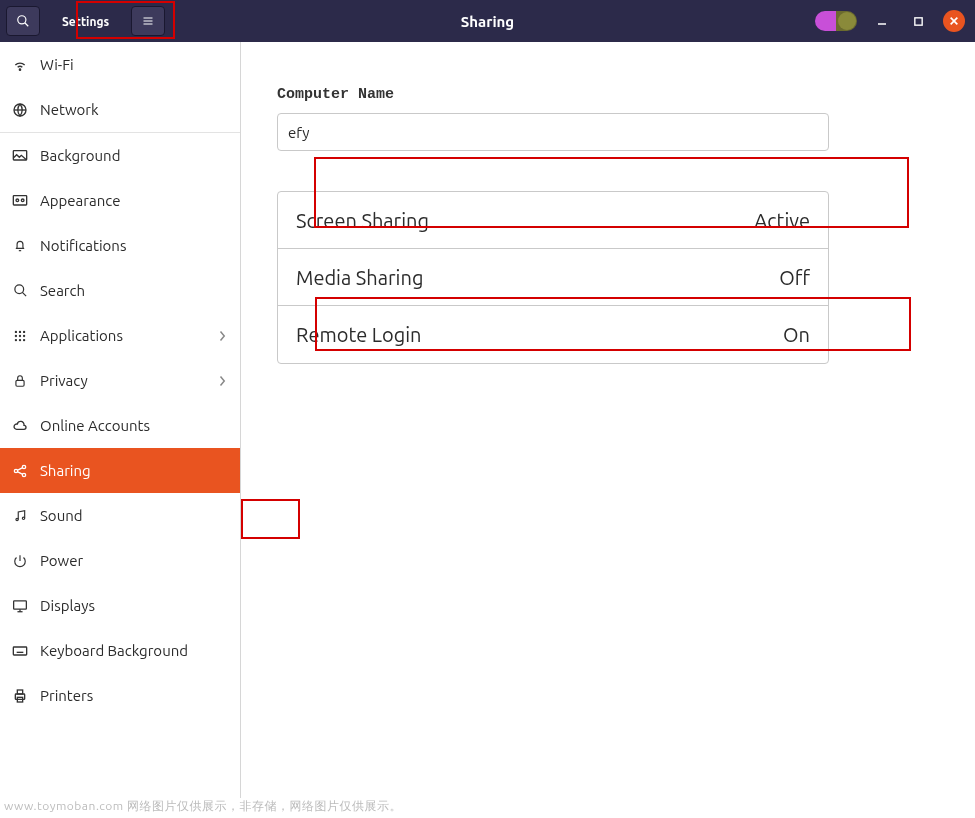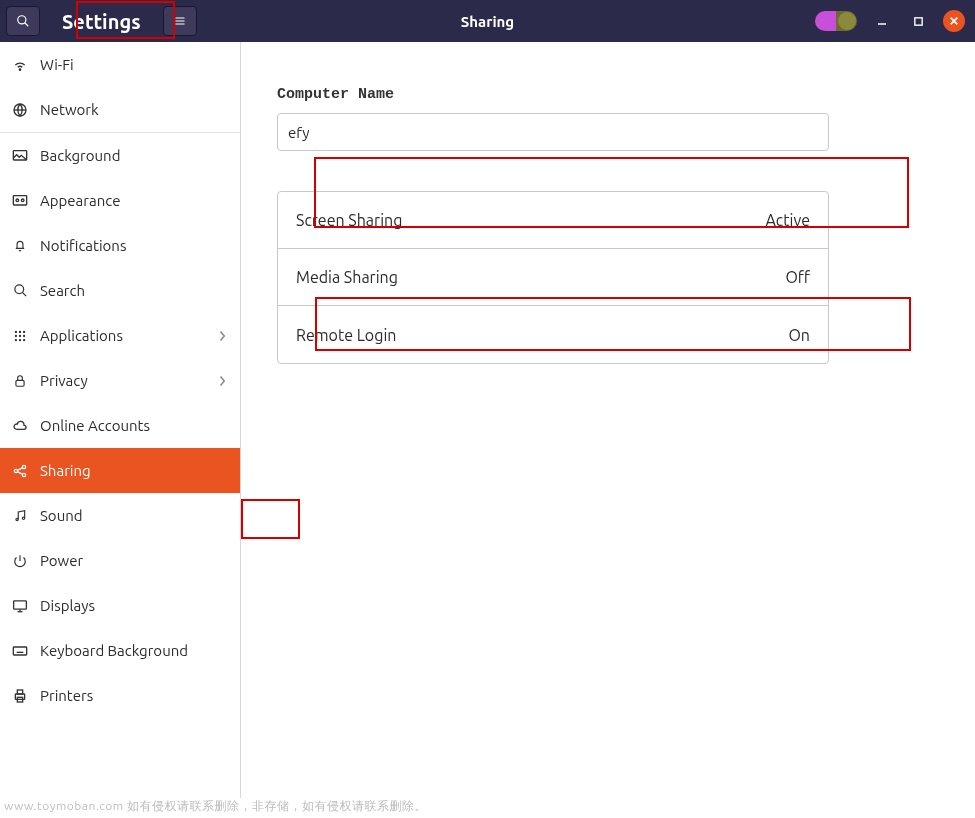--- a/index.html
+++ b/index.html
@@ -2,21 +2,21 @@
 <html><head>
 <meta charset="utf-8">
 <style>
   * { box-sizing: border-box; margin: 0; padding: 0; font-family: Ubuntu, "Segoe UI", sans-serif; }
   body { width: 975px; height: 818px; background: #fff; overflow: hidden; position: relative; }
 
   .titlebar { height: 42px; background: #2c2a4a; display: flex; align-items: center; position: relative; }
   .tb-left { display: flex; align-items: center; height: 100%; }
   .tb-btn { width: 34px; height: 30px; background: #3d3a5c; border: 1px solid #1a1830; border-radius: 4px; margin: 0 4px; display: flex; align-items: center; justify-content: center; color: #fff; }
   .tb-btn.search { margin-left: 6px; }
-  .tb-title-left { color: #fff; font-weight: 700; font-size: 20px; padding: 10px 18px; height: 100%; display: flex; align-items: center; }
+  .tb-title-left { color: #fff; font-weight: 700; font-size: 12px; padding: 10px 18px; height: 100%; display: flex; align-items: center; }
   .tb-center { position: absolute; left: 50%; transform: translateX(-50%); color: #fff; font-weight: 700; font-size: 15px; }
   .tb-right { margin-left: auto; display: flex; align-items: center; gap: 14px; padding-right: 10px; }
   .toggle { width: 42px; height: 20px; border-radius: 10px; background: linear-gradient(90deg,#c84fd8 50%,#6b6b2e 50%); position: relative; }
   .toggle::after { content:""; position:absolute; width:18px; height:18px; border-radius:50%; background:#8a8a3a; top:1px; right:1px; }
   .win-btn { width: 22px; height: 22px; display:flex; align-items:center; justify-content:center; color:#fff; font-size:13px; }
   .win-close { background:#e95420; border-radius:50%; }
 
   .annot-red { position:absolute; border:2px solid #d40000; pointer-events:none; }
   .annot1 { top:1px; left:76px; width:99px; height:38px; }
   .annot2 { top:157px; left:314px; width:595px; height:71px; }
@@ -29,21 +29,21 @@
   .side-item .icon { width:24px; display:flex; justify-content:center; margin-right:8px; color:#333; }
   .side-item.active { background:#e95420; color:#fff; }
   .side-item.active .icon { color:#fff; }
   .side-item .chev { position:absolute; right:14px; color:#888; }
   .side-sep { height:1px; background:#e3e3e3; }
 
   .content { flex:1; padding:44px 36px 0 36px; }
   .field-label { font-weight:700; color:#333; font-size:15px; margin-bottom:10px;font-family:Liberation Mono, monospace; }
   .text-input { width:552px; height:38px; border:1px solid #c9c9c9; border-radius:4px; padding:12px 10px; font-size:15px; color:#2b2b2b; background:#fff; }
   .options { width:552px; border:1px solid #c9c9c9; border-radius:4px; margin-top:40px; }
-  .opt-row { display:flex; align-items:center; justify-content:space-between; height:57px; padding:0 18px; border-bottom:1px solid #c9c9c9; font-size:16px; color:#2b2b2b; cursor:pointer; }
+  .opt-row { display:flex; align-items:center; justify-content:space-between; height:57px; padding:0 18px; border-bottom:1px solid #c9c9c9; font-size:20px; color:#2b2b2b; cursor:pointer; }
   .opt-row:last-child { border-bottom:none; }
 
   .footer { position:absolute; bottom:3px; left:4px; font-size:12px; color:#bcbcbc; letter-spacing:0.5px; }
   svg { display:block; }
 </style>
 </head>
 <body>
 
 <div class="titlebar">
   <div class="tb-left">
@@ -266,18 +266,18 @@
           <span>Off</span>
         </div>
         <div class="opt-row">
           <span>Remote Login</span>
           <span>On</span>
         </div>
       </div>
   </div>
 </div>
 
-<div class="footer">www.toymoban.com  如有侵权请联系删除，非存储，如有侵权请联系删除。</div>
+<div class="footer">www.toymoban.com  网络图片仅供展示，非存储，网络图片仅供展示。</div>
 
 <div class="annot-red annot1"></div>
 <div class="annot-red annot2"></div>
 <div class="annot-red annot3"></div>
 <div class="annot-red annot4"></div>
 
 </body></html>

